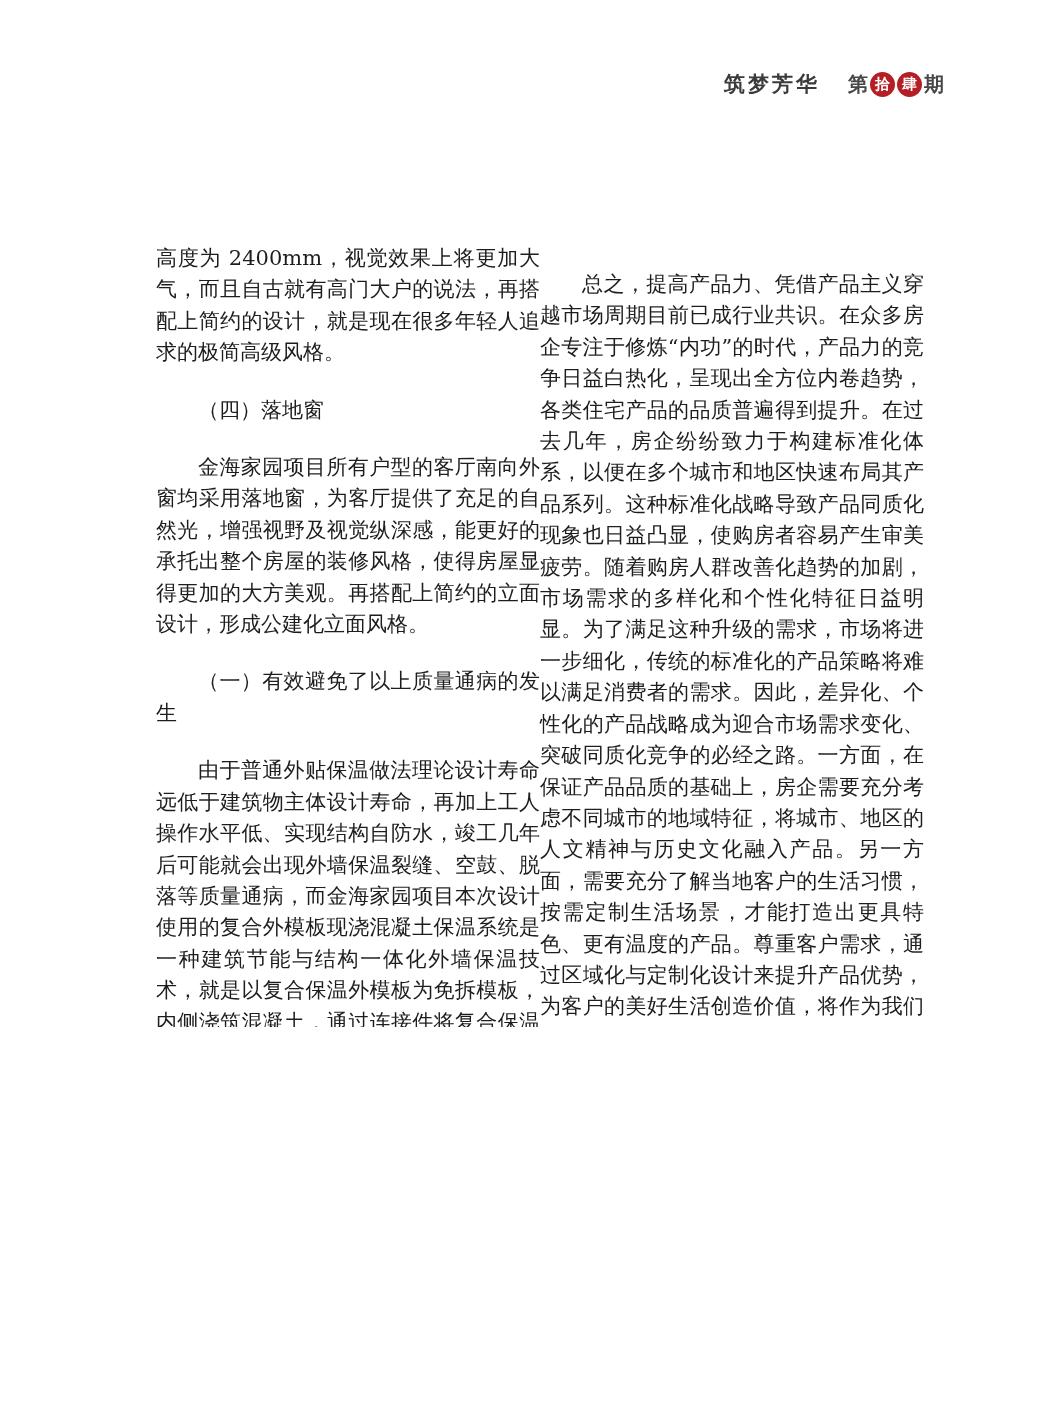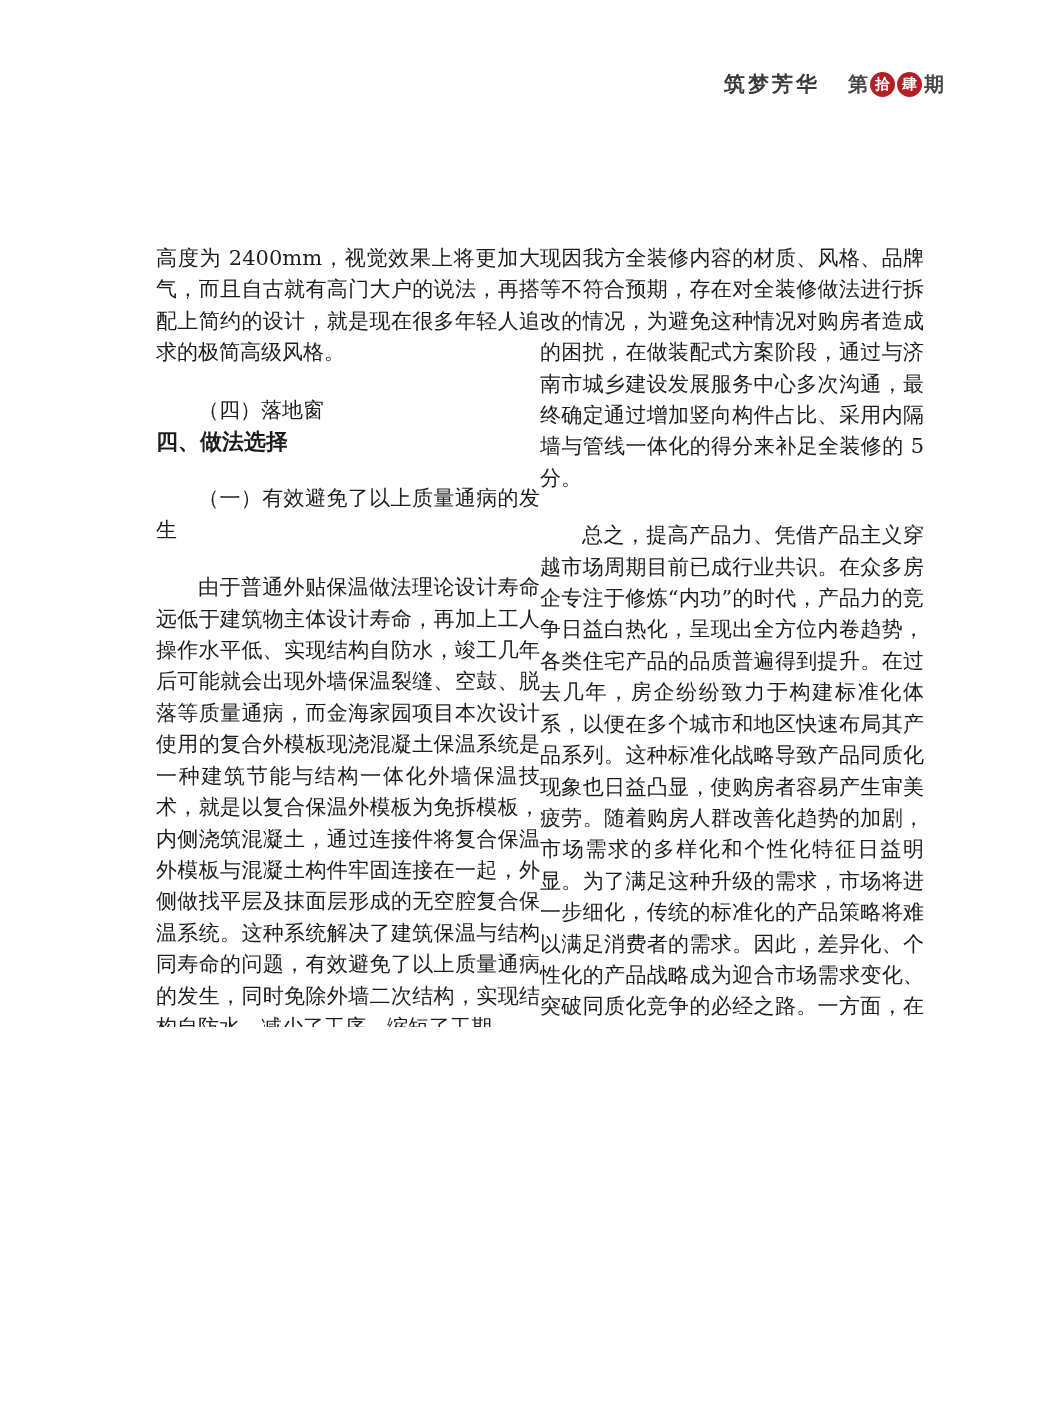--- a/index.html
+++ b/index.html
@@ -65,28 +65,27 @@
       <span class="badge">拾</span>
       <span class="badge">肆</span>
       <span>期</span>
     </span>
   </div>
 
   <div class="columns">
     <div class="column">
         <p class="para body">高度为 2400mm，视觉效果上将更加大气，而且自古就有高门大户的说法，再搭配上简约的设计，就是现在很多年轻人追求的极简高级风格。</p>
         <p class="para body indent">（四）落地窗</p>
-        <p class="para heading">四、做法选择</p>
+        <p class="para body indent">金海家园项目所有户型的客厅南向外窗均采用落地窗，为客厅提供了充足的自然光，增强视野及视觉纵深感，能更好的承托出整个房屋的装修风格，使得房屋显得更加的大方美观。再搭配上简约的立面设计，形成公建化立面风格。</p>
         <p class="para body indent">（一）有效避免了以上质量通病的发生</p>
         <p class="para body indent">由于普通外贴保温做法理论设计寿命远低于建筑物主体设计寿命，再加上工人操作水平低、实现结构自防水，竣工几年后可能就会出现外墙保温裂缝、空鼓、脱落等质量通病，而金海家园项目本次设计使用的复合外模板现浇混凝土保温系统是一种建筑节能与结构一体化外墙保温技术，就是以复合保温外模板为免拆模板，内侧浇筑混凝土，通过连接件将复合保温外模板与混凝土构件牢固连接在一起，外侧做找平层及抹面层形成的无空腔复合保温系统。这种系统解决了建筑保温与结构同寿命的问题，有效避免了以上质量通病的发生，同时免除外墙二次结构，实现结构自防水，减少了工序，缩短了工期。</p>
         <p class="para body indent">（二）另一方面</p>
         <p class="para body indent">根据政策要求，装配式建筑应采用全装修，考虑到金海家园项目为毛坯交付，根据过往已交付项目了解到，购房者在后期精装过程会出</p>
       </div>
     <div class="column">
-        <p class="para body">现因我方全装修内容的材质、风格、品牌等不符合预期，存在对全装修做法进行拆改的情况，为避免这种情况对购房者造成的困扰，在做装配式方案阶段，通过与济南市城乡建设发展服务中心多次沟通，最终确定通过增加竖向构件占比、采用内隔墙与管线一体化的得分来补足全装修的 5 分。</p>
         <p class="para body indent">总之，提高产品力、凭借产品主义穿越市场周期目前已成行业共识。在众多房企专注于修炼“内功”的时代，产品力的竞争日益白热化，呈现出全方位内卷趋势，各类住宅产品的品质普遍得到提升。在过去几年，房企纷纷致力于构建标准化体系，以便在多个城市和地区快速布局其产品系列。这种标准化战略导致产品同质化现象也日益凸显，使购房者容易产生审美疲劳。随着购房人群改善化趋势的加剧，市场需求的多样化和个性化特征日益明显。为了满足这种升级的需求，市场将进一步细化，传统的标准化的产品策略将难以满足消费者的需求。因此，差异化、个性化的产品战略成为迎合市场需求变化、突破同质化竞争的必经之路。一方面，在保证产品品质的基础上，房企需要充分考虑不同城市的地域特征，将城市、地区的人文精神与历史文化融入产品。另一方面，需要充分了解当地客户的生活习惯，按需定制生活场景，才能打造出更具特色、更有温度的产品。尊重客户需求，通过区域化与定制化设计来提升产品优势，为客户的美好生活创造价值，将作为我们未来最重要的产品力创新方向。</p>
       </div>
   </div>
 
   <svg class="footer-art" viewBox="0 0 1050 250" xmlns="http://www.w3.org/2000/svg">
     <g fill="var(--color-silhouette,#ead7ab)" stroke="none">
 
       <path d="M0,203 Q25,216 55,227 Q120,232 180,229 Q240,226 300,230 Q330,233 360,230 L420,229 Q480,226 540,231 Q600,234 660,230 Q720,226 780,231 Q840,234 900,229 Q960,226 1010,230 L1050,228 L1050,250 L0,250 Z"></path>
 
       <g stroke="var(--color-silhouette,#ead7ab)" stroke-width="2.4" fill="none" stroke-linecap="round">

